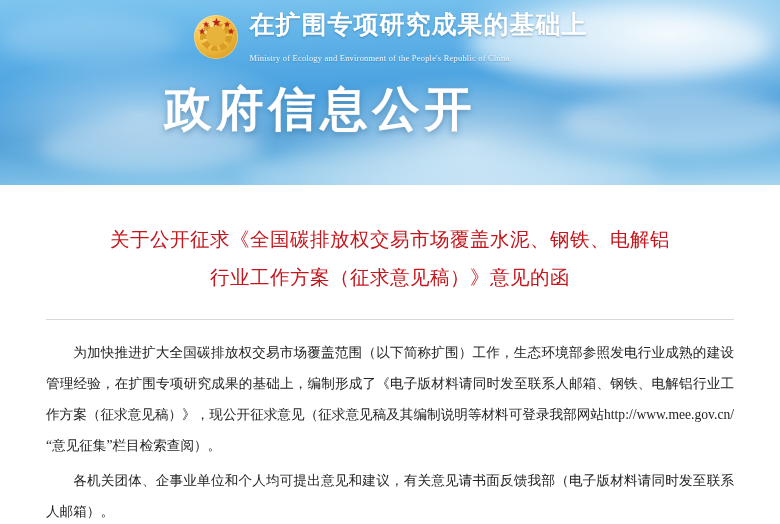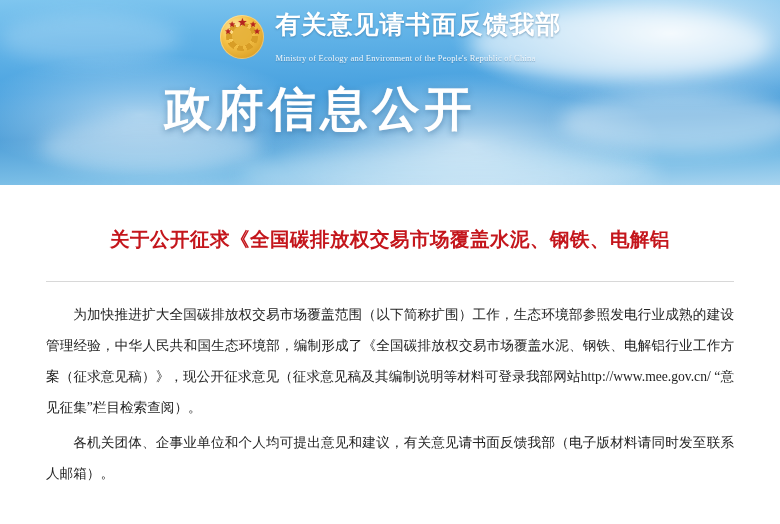--- a/index.html
+++ b/index.html
@@ -139,21 +139,21 @@
     position: relative;
     padding: 0 46px;
     box-sizing: border-box;
     width: 780px;
   }
   .doc-title {
     margin: 36px 0 0 0;
     text-align: center;
     color: #c4161c;
     font-family: "Liberation Serif", serif;
-    font-weight: bold;
+    font-weight: normal;
     font-size: 19.5px;
     line-height: 38px;
     letter-spacing: .5px;
   }
   .doc-title .line2 { display: block; }
 
   .divider {
     margin: 22px 0 0 0;
     height: 1px;
     background: #d8d8d8;
@@ -191,33 +191,34 @@
         <div class="gear"></div>
         <div class="stars">
           <span class="star s-big">★</span>
           <span class="star s1">★</span>
           <span class="star s2">★</span>
           <span class="star s3">★</span>
           <span class="star s4">★</span>
         </div>
       </div>
       <div class="gov-titles">
-        <div class="gov-cn">有关意见请书面反馈我部</div>
+        <div class="gov-cn">在扩围专项研究成果的基础上</div>
         <div class="gov-en">Ministry of Ecology and Environment of the People's Republic of China</div>
       </div>
     </div>
 
     <div class="banner-title">政府信息公开</div>
   </div>
 
   <div class="doc">
     <h1 class="doc-title">
       <span>关于公开征求《全国碳排放权交易市场覆盖水泥、钢铁、电解铝</span>
+      <span class="line2">行业工作方案（征求意见稿）》意见的函</span>
     </h1>
 
     <div class="divider"></div>
 
-    <p class="para p1">为加快推进扩大全国碳排放权交易市场覆盖范围（以下简称扩围）工作，生态环境部参照发电行业成熟的建设管理经验，中华人民共和国生态环境部，编制形成了《全国碳排放权交易市场覆盖水泥、钢铁、电解铝行业工作方案（征求意见稿）》，现公开征求意见（征求意见稿及其编制说明等材料可登录我部网站http://www.mee.gov.cn/ “意见征集”栏目检索查阅）。</p>
+    <p class="para p1">为加快推进扩大全国碳排放权交易市场覆盖范围（以下简称扩围）工作，生态环境部参照发电行业成熟的建设管理经验，在扩围专项研究成果的基础上，编制形成了《电子版材料请同时发至联系人邮箱、钢铁、电解铝行业工作方案（征求意见稿）》，现公开征求意见（征求意见稿及其编制说明等材料可登录我部网站http://www.mee.gov.cn/ “意见征集”栏目检索查阅）。</p>
     <p class="para p2">各机关团体、企事业单位和个人均可提出意见和建议，有关意见请书面反馈我部（电子版材料请同时发至联系人邮箱）。</p>
 
   </div>
 
 </div>
 
 </body></html>

